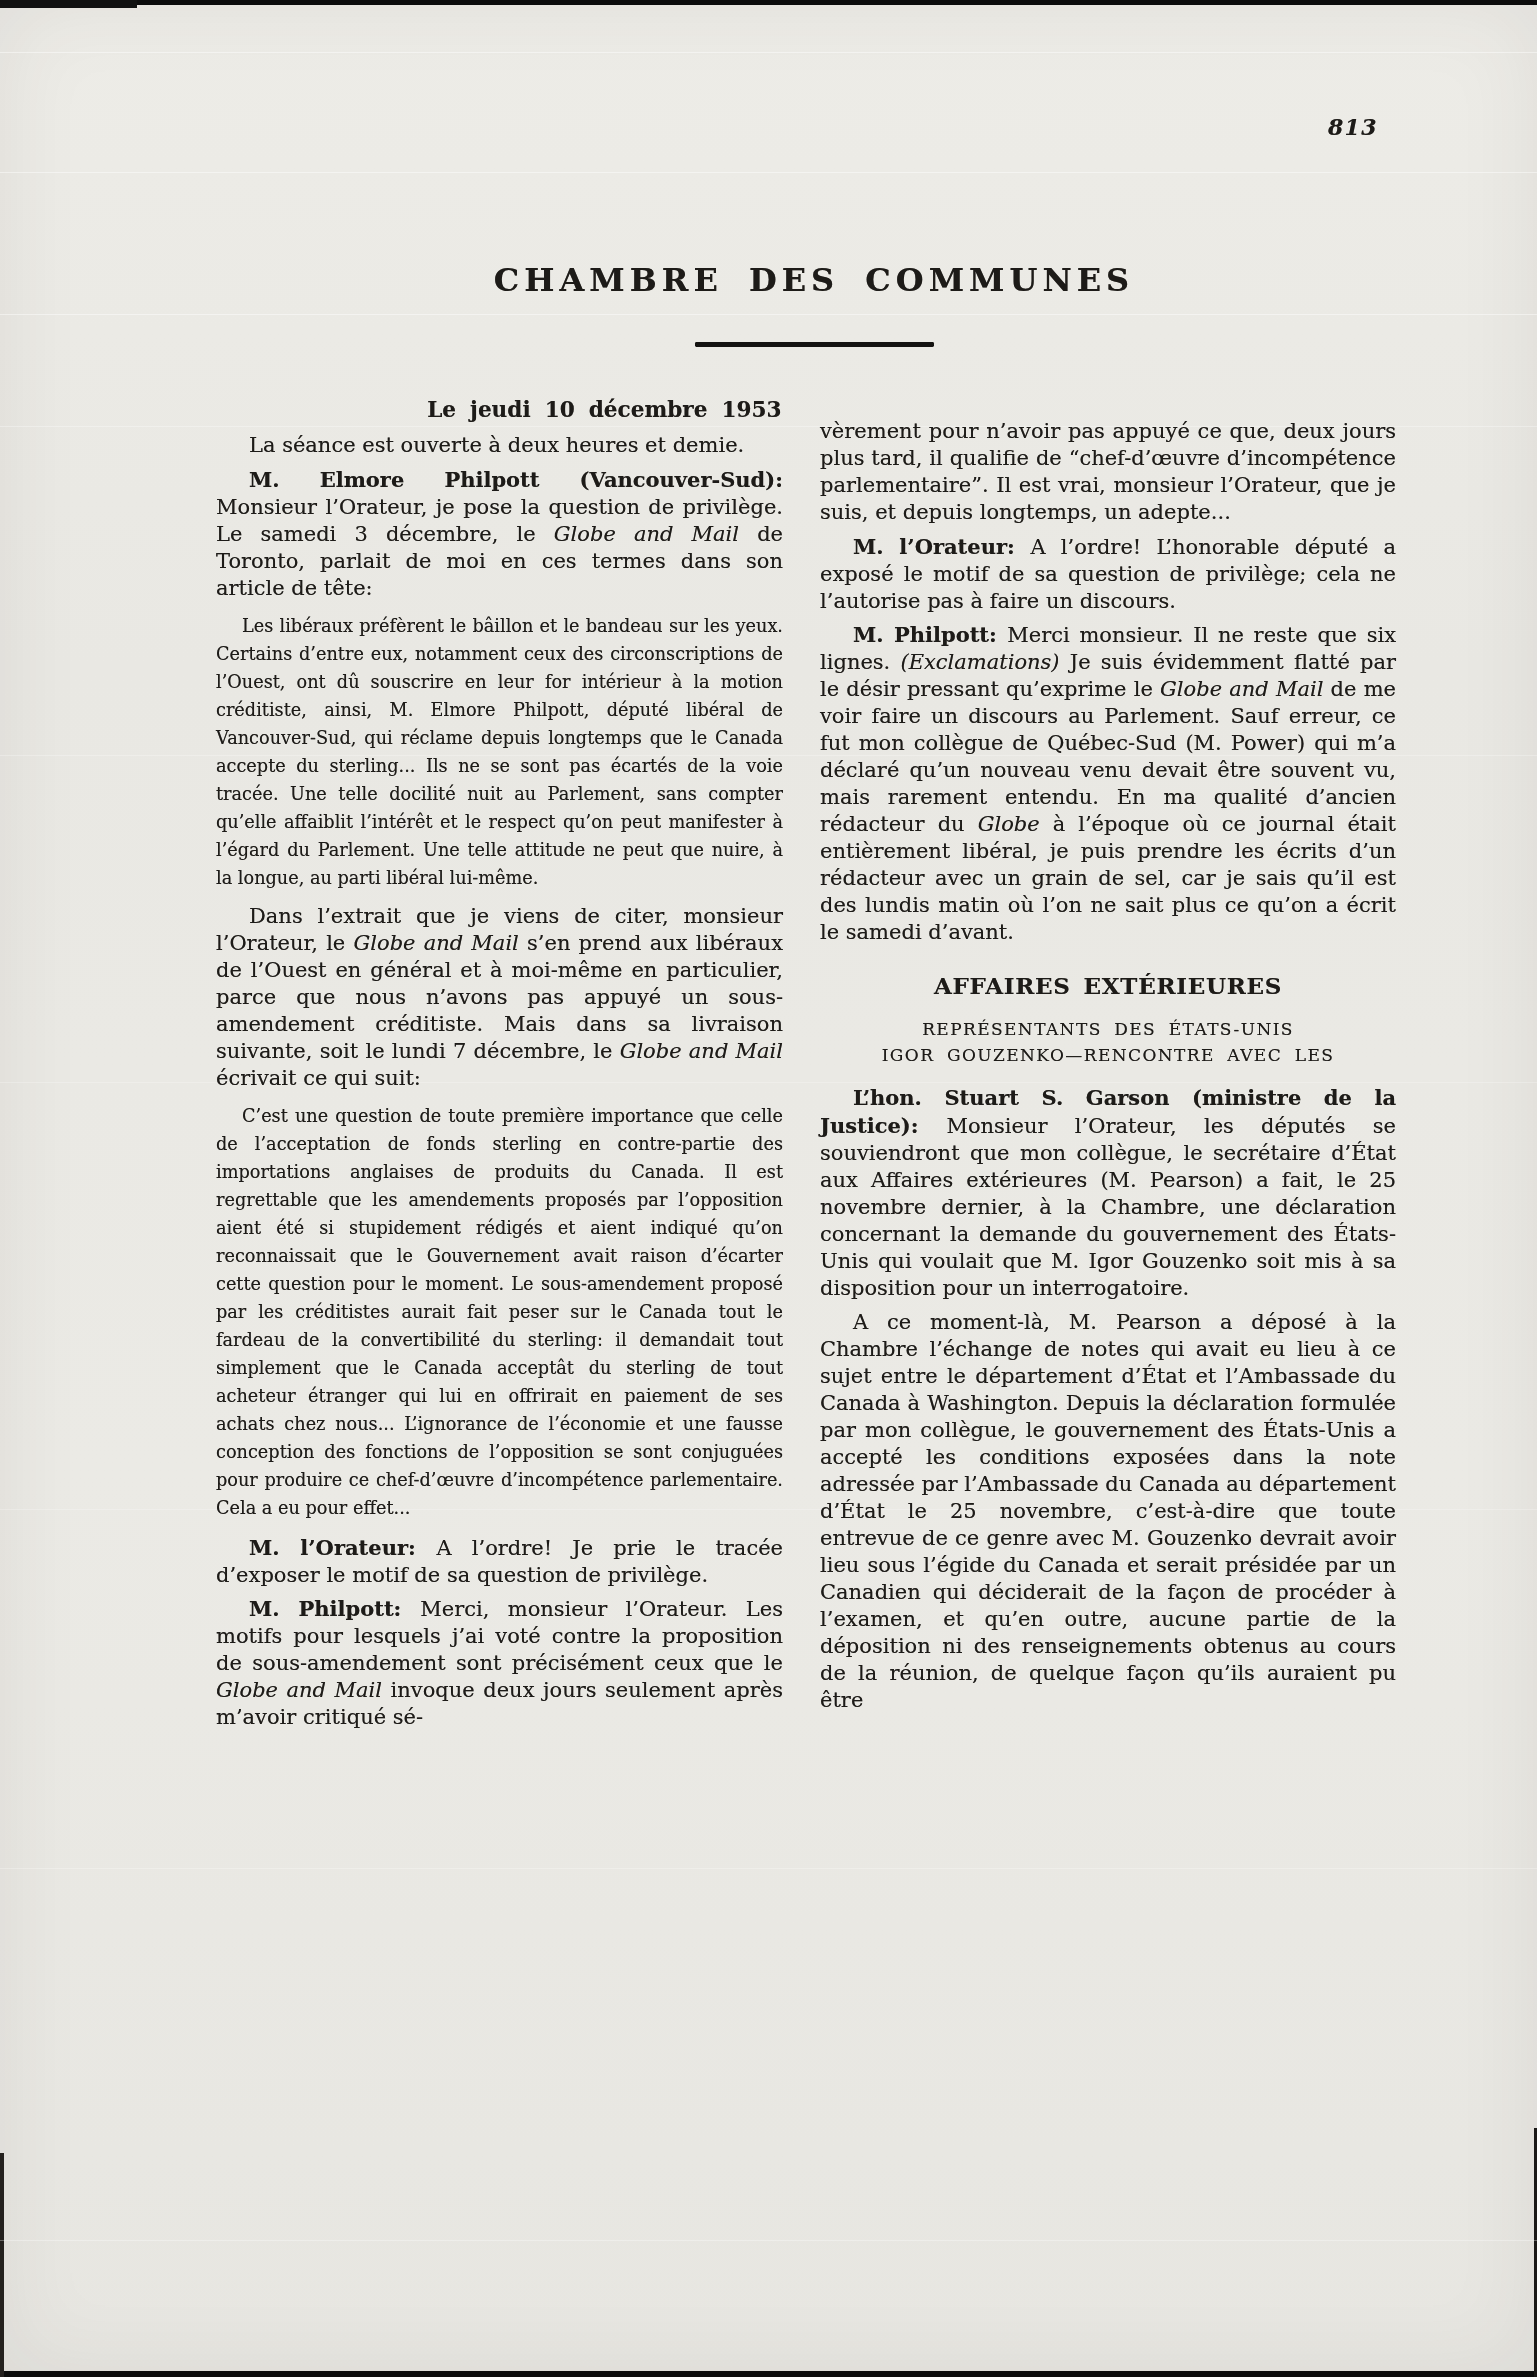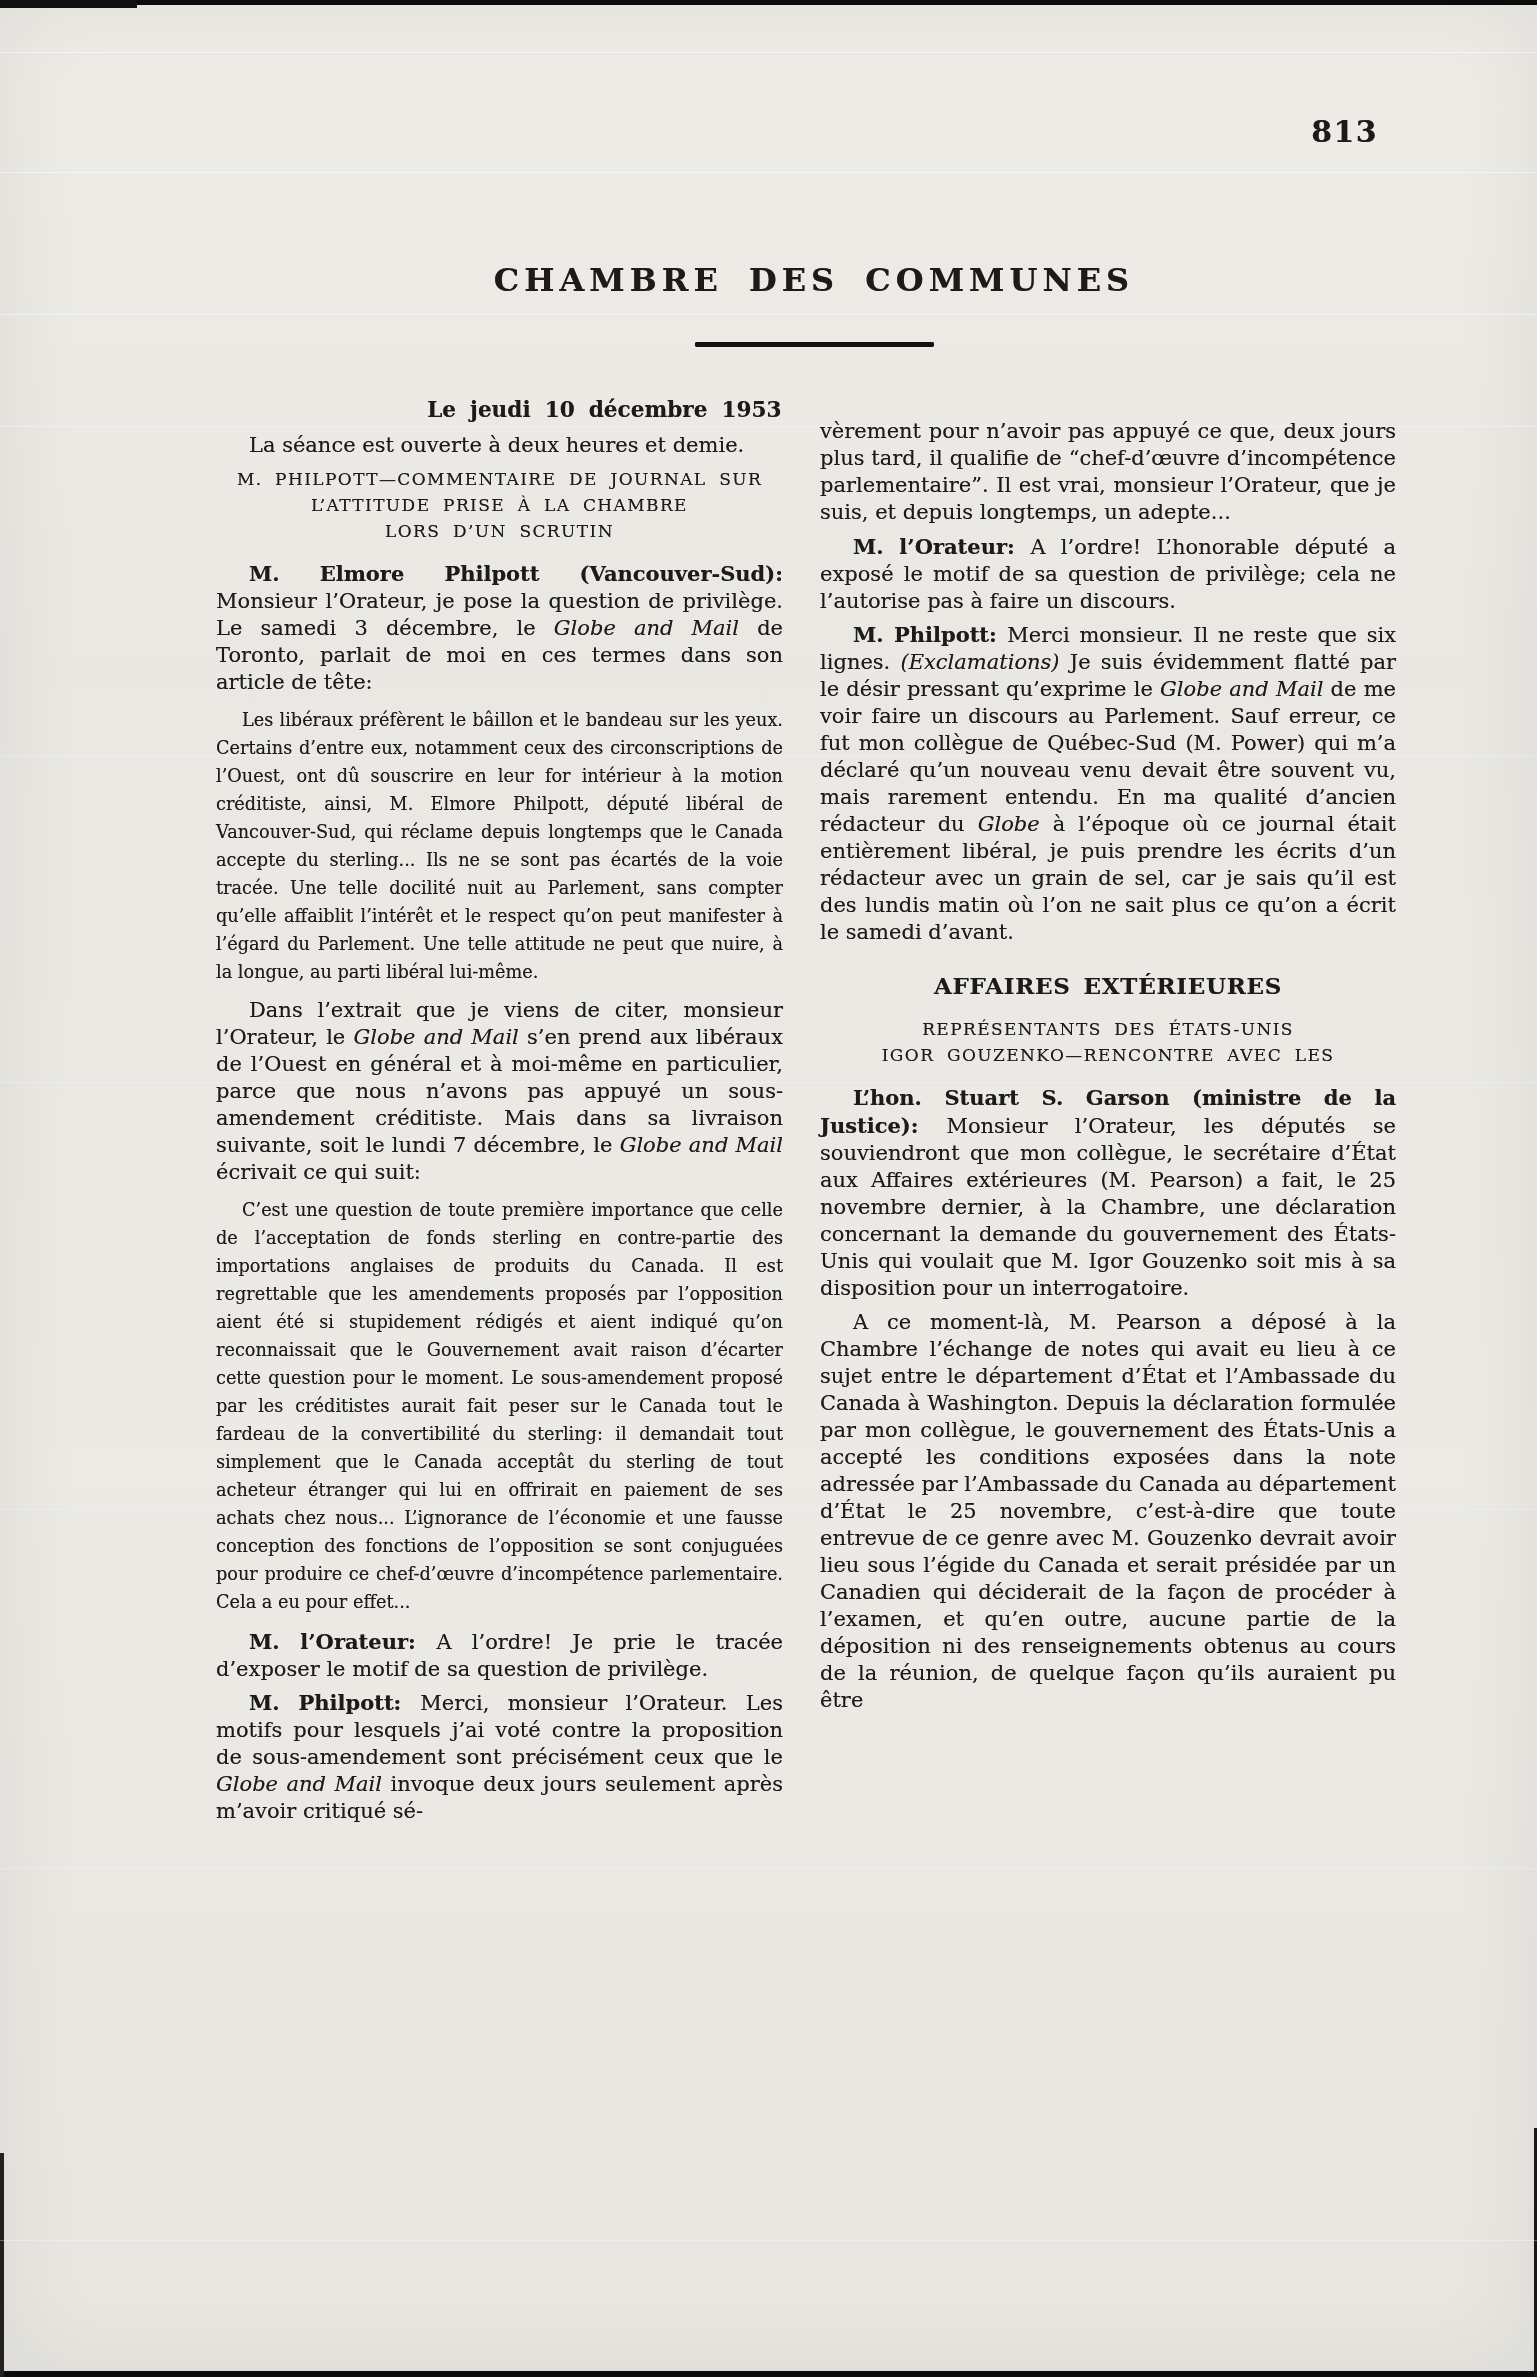--- a/index.html
+++ b/index.html
@@ -16,21 +16,21 @@
   }
   .edge{position:absolute;background:#0c0c0c;}
   .edge-top{top:0;left:0;width:100%;height:5px;}
   .edge-top-left{top:0;left:0;width:137px;height:8px;background:#111;}
   .edge-bottom{bottom:0;left:0;width:100%;height:6.5px;}
   .edge-left{left:0;top:2153px;bottom:0;width:3.6px;background:#24211e;}
   .edge-right{right:0;top:2128px;bottom:0;width:4.3px;background:#1b1917;}
   .streak{position:absolute;left:0;width:100%;height:1.4px;background:rgba(255,255,255,0.45);}
   .page-number{
     position:absolute;top:114px;right:160px;
-    font-size:30px;font-weight:bold;letter-spacing:1.4px;
+    font-size:22px;font-weight:bold;letter-spacing:1.4px;font-style:italic;
   }
   .masthead{
     position:absolute;top:261px;left:0;right:0;
     text-align:center;
     transform:translateX(45px);
   }
   .masthead h1{
     margin:0;
     font-size:32px;font-weight:bold;
     letter-spacing:5px;word-spacing:10px;
@@ -106,25 +106,20 @@
   <div class="title-rule">
       <div class="bar"></div>
     </div>
 
   <section class="col col-left">
     <div class="date-line">Le jeudi 10 décembre 1953</div>
 
     <p class="body"><span>La séance est ouverte à deux heures et demie.</span></p>
 
 
-    <div class="subhead">
-      <div>M. PHILPOTT—COMMENTAIRE DE JOURNAL SUR</div>
-      <div>L’ATTITUDE PRISE À LA CHAMBRE</div>
-      <div>LORS D’UN SCRUTIN</div>
-    </div>
 
     <p class="body"><span class="b">M. Elmore Philpott (Vancouver-Sud): </span><span>Monsieur l’Orateur, je pose la question de privilège. Le samedi 3 décembre, le </span><span class="i">Globe and Mail</span><span> de Toronto, parlait de moi en ces termes dans son article de tête:</span></p>
 
     <blockquote class="quote"><span>Les libéraux préfèrent le bâillon et le bandeau sur les yeux. Certains d’entre eux, notamment ceux des circonscriptions de l’Ouest, ont dû souscrire en leur for intérieur à la motion créditiste, ainsi, M. Elmore Philpott, député libéral de Vancouver-Sud, qui réclame depuis longtemps que le Canada accepte du sterling... Ils ne se sont pas écartés de la voie tracée. Une telle docilité nuit au Parlement, sans compter qu’elle affaiblit l’intérêt et le respect qu’on peut manifester à l’égard du Parlement. Une telle attitude ne peut que nuire, à la longue, au parti libéral lui-même.</span></blockquote>
 
     <p class="body"><span>Dans l’extrait que je viens de citer, monsieur l’Orateur, le </span><span class="i">Globe and Mail</span><span> s’en prend aux libéraux de l’Ouest en général et à moi-même en particulier, parce que nous n’avons pas appuyé un sous-amendement créditiste. Mais dans sa livraison suivante, soit le lundi 7 décembre, le </span><span class="i">Globe and Mail</span><span> écrivait ce qui suit:</span></p>
 
     <blockquote class="quote"><span>C’est une question de toute première importance que celle de l’acceptation de fonds sterling en contre-partie des importations anglaises de produits du Canada. Il est regrettable que les amendements proposés par l’opposition aient été si stupidement rédigés et aient indiqué qu’on reconnaissait que le Gouvernement avait raison d’écarter cette question pour le moment. Le sous-amendement proposé par les créditistes aurait fait peser sur le Canada tout le fardeau de la convertibilité du sterling: il demandait tout simplement que le Canada acceptât du sterling de tout acheteur étranger qui lui en offrirait en paiement de ses achats chez nous... L’ignorance de l’économie et une fausse conception des fonctions de l’opposition se sont conjuguées pour produire ce chef-d’œuvre d’incompétence parlementaire. Cela a eu pour effet...</span></blockquote>
 
     <p class="body"><span class="b">M. l’Orateur: </span><span>A l’ordre! Je prie le tracée d’exposer le motif de sa question de privilège.</span></p>

